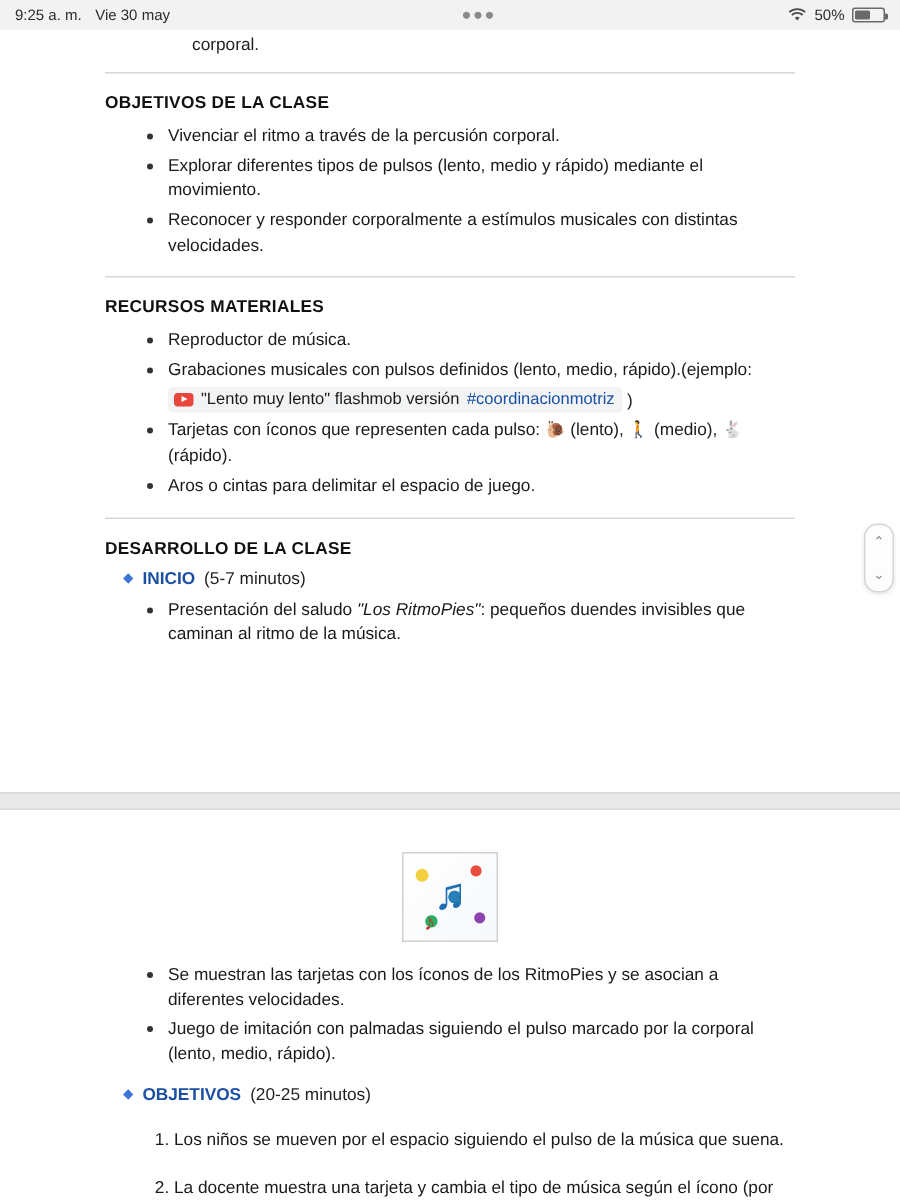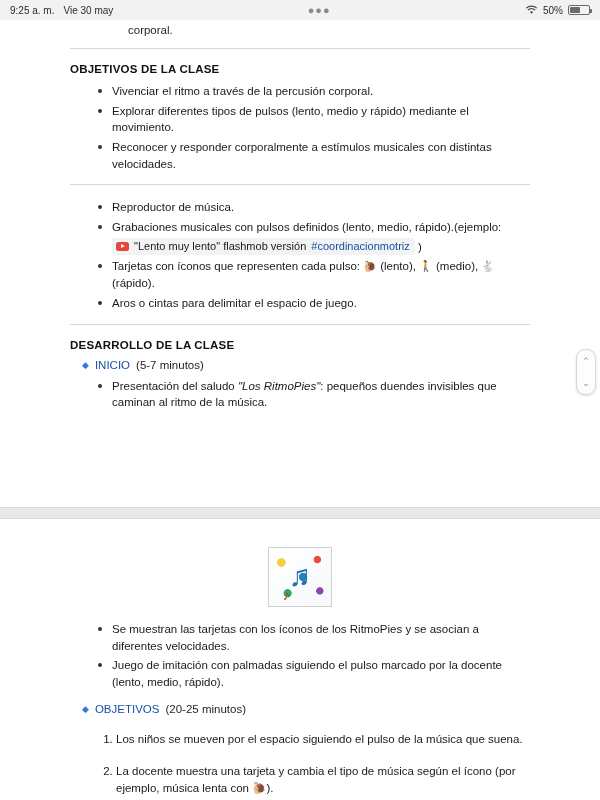--- a/index.html
+++ b/index.html
@@ -158,21 +158,21 @@
     padding-left: 12px;
   }
   .diamond {
     color: #3a76d8;
     font-size: 9px;
     line-height: 1;
     transform: translateY(-1px);
   }
   .subhead .title {
     font-size: 11.5px;
-    font-weight: normal;
+    font-weight: bold;
     color: #1a4fa3;
   }
   .subhead .dur {
     font-size: 11.5px;
     color: #1f1f1f;
   }
 
   .yt-chip {
     display: inline-flex;
     align-items: center;
@@ -306,20 +306,21 @@
 
     <h2 class="section">OBJETIVOS DE LA CLASE</h2>
     <ul class="bullets">
       <li>Vivenciar el ritmo a través de la percusión corporal.</li>
       <li>Explorar diferentes tipos de pulsos (lento, medio y rápido) mediante el movimiento.</li>
       <li>Reconocer y responder corporalmente a estímulos musicales con distintas velocidades.</li>
     </ul>
 
     <hr class="rule">
 
+    <h2 class="section">RECURSOS MATERIALES</h2>
     <ul class="bullets">
       <li>Reproductor de música.</li>
       <li>
         <span>Grabaciones musicales con pulsos definidos (lento, medio, rápido).(ejemplo:</span><br>
         <span class="yt-chip">
           <span class="yt-mark"></span>
           <span>"Lento muy lento" flashmob versión </span>
             <span class="hash">#coordinacionmotriz</span>
         </span>
         <span>)</span>
@@ -352,21 +353,21 @@
   <div class="page-gap"></div>
 
   <div class="page">
 
     <div class="img-block">
       <div class="music-img"></div>
     </div>
 
     <ul class="bullets">
       <li>Se muestran las tarjetas con los íconos de los RitmoPies y se asocian a diferentes velocidades.</li>
-      <li>Juego de imitación con palmadas siguiendo el pulso marcado por la docente (lento, medio, rápido).</li>
+      <li>Juego de imitación con palmadas siguiendo el pulso marcado por la corporal (lento, medio, rápido).</li>
     </ul>
 
     <div class="subhead" style="margin-top:12px">
       <span class="diamond">◆</span>
       <span class="title">OBJETIVOS</span>
       <span class="dur">(20-25 minutos)</span>
     </div>
 
     <ol class="numbers">
       <li>Los niños se mueven por el espacio siguiendo el pulso de la música que suena.</li>

